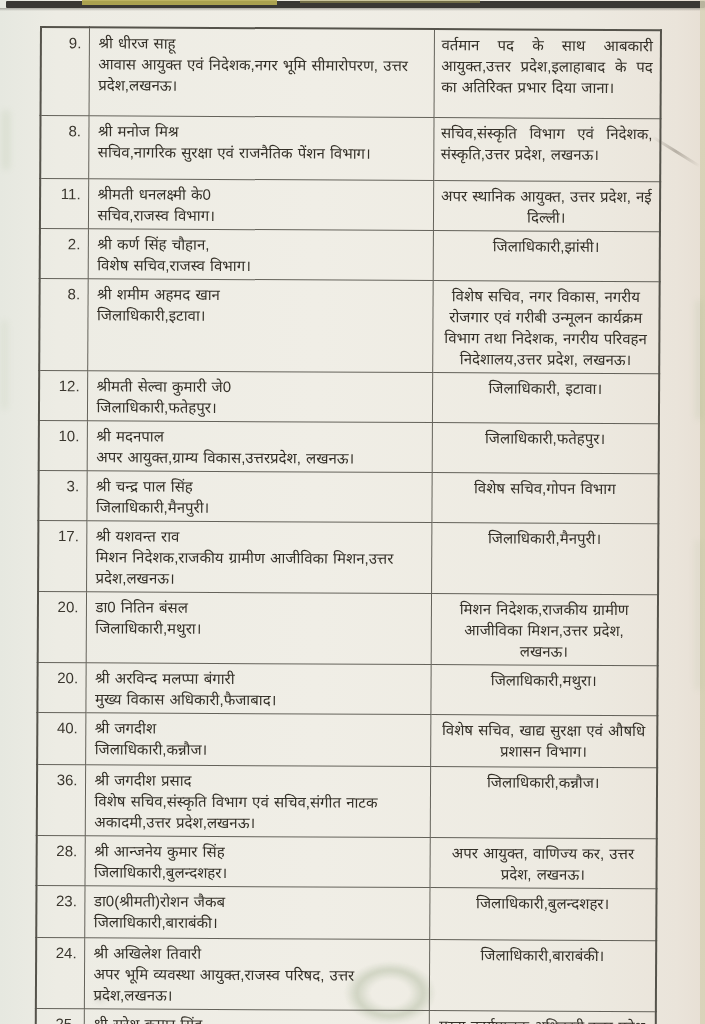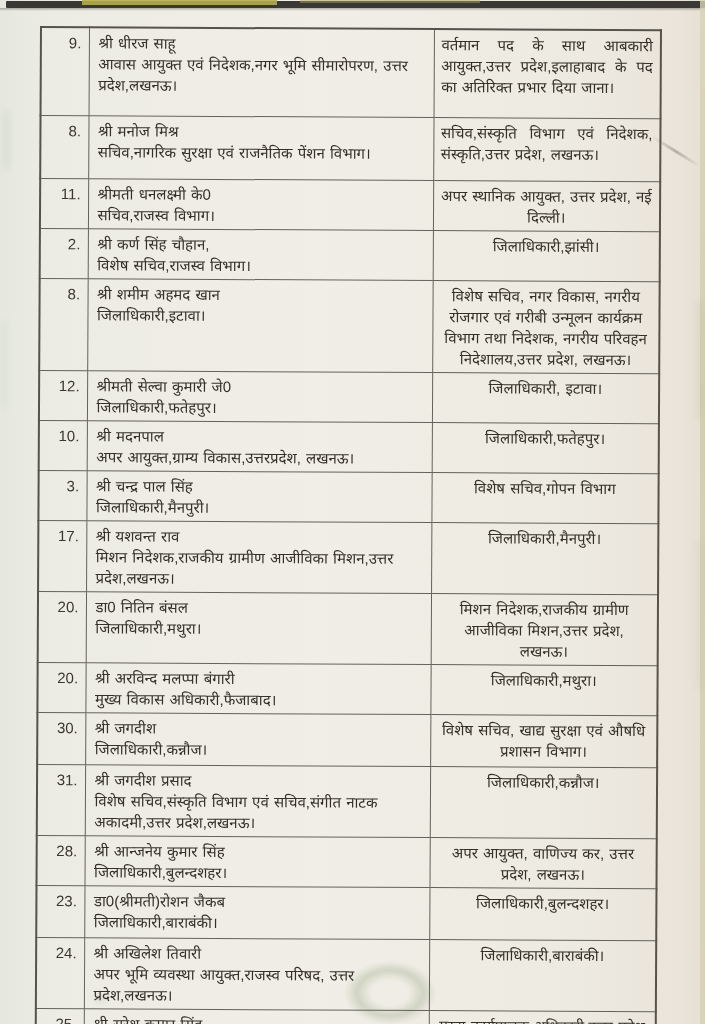--- a/index.html
+++ b/index.html
@@ -150,29 +150,29 @@
   </tr>
           <tr style="height: 45px;">
     <td class="no">20.</td>
     <td class="left">
       <div class="nm">श्री अरविन्द मलप्पा बंगारी</div>
       <div class="dg">मुख्य विकास अधिकारी,फैजाबाद।</div>
     </td>
     <td class="right center">जिलाधिकारी,मथुरा।</td>
   </tr>
           <tr style="height: 52px;">
-    <td class="no">30.</td>
+    <td class="no">40.</td>
     <td class="left">
       <div class="nm">श्री जगदीश</div>
       <div class="dg">जिलाधिकारी,कन्नौज।</div>
     </td>
     <td class="right center">विशेष सचिव, खाद्य सुरक्षा एवं औषधि प्रशासन विभाग।</td>
   </tr>
           <tr style="height: 58px;">
-    <td class="no">31.</td>
+    <td class="no">36.</td>
     <td class="left">
       <div class="nm">श्री जगदीश प्रसाद</div>
       <div class="dg">विशेष सचिव,संस्कृति विभाग एवं सचिव,संगीत नाटक अकादमी,उत्तर प्रदेश,लखनऊ।</div>
     </td>
     <td class="right center">जिलाधिकारी,कन्नौज।</td>
   </tr>
           <tr style="height: 43px;">
     <td class="no">28.</td>
     <td class="left">
       <div class="nm">श्री आन्जनेय कुमार सिंह</div>

